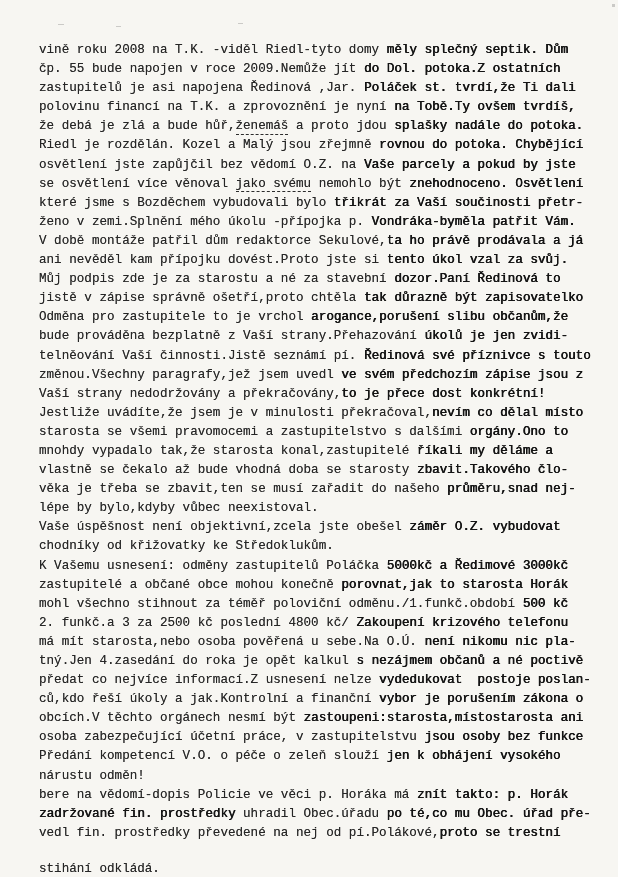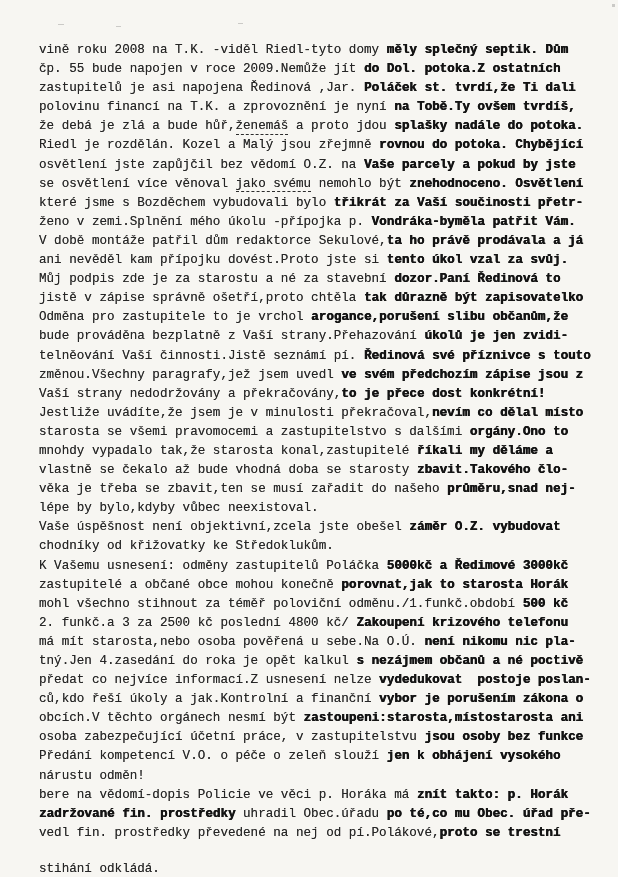--- a/index.html
+++ b/index.html
@@ -21,21 +21,21 @@
     font-family: "Liberation Mono", "DejaVu Sans Mono", monospace;
     font-size: 12.6px;
     line-height: 19.1px;
     color: #262626;
     white-space: pre;
     text-shadow: 0 0 0.35px rgba(20,20,20,0.55);
   }
   .line { height: 19.1px; }
   .line.gap { margin-top: 17px; }
   .seg-b {
-    font-weight: bold;
+    font-weight: normal;
     color: #141414;
     text-shadow: 0.45px 0 0 #141414, 0 0 0.4px rgba(0,0,0,0.6);
   }
   .seg-u {
     border-bottom: 1.4px dashed #2c2c2c;
     padding-bottom: 0.5px;
     text-align: right;
   }
   
   .speck { position: absolute; background: rgba(70,70,70,0.25); }

